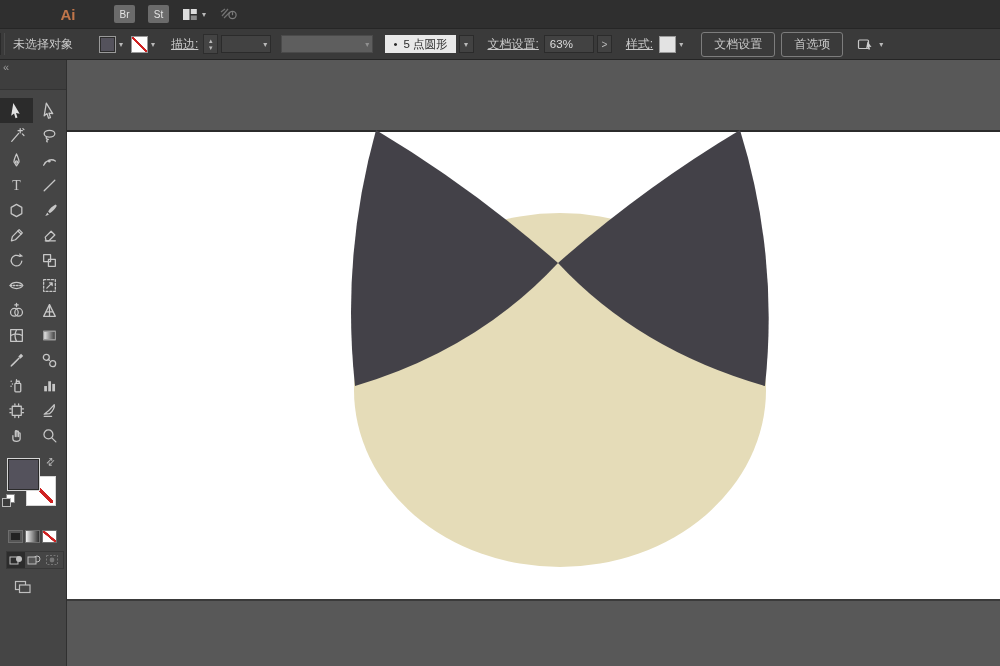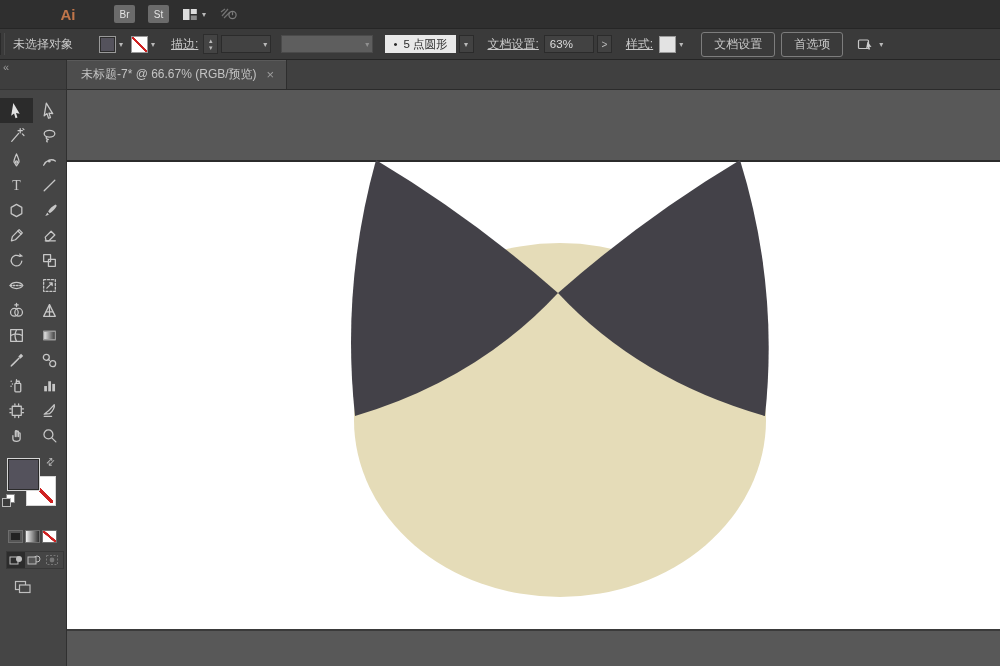--- a/index.html
+++ b/index.html
@@ -371,26 +371,20 @@
     </div>
     <div class="scrmode">
       <svg width="18" height="15" viewBox="0 0 18 15">
           <rect x="1.5" y="2.5" width="10" height="8" fill="none" stroke="#bfbfbf" stroke-width="1.2"></rect>
           <rect x="5.5" y="6" width="10.5" height="7.5" fill="#454545" stroke="#bfbfbf" stroke-width="1.2"></rect>
         </svg>
     </div>
   </div>
 
   <div class="work">
-    <div class="tabbar">
-      <div class="tab">
-        <span>未标题-7* @ 66.67% (RGB/预览)</span>
-        <span class="close">×</span>
-      </div>
-    </div>
     <div class="canvas">
       <div class="artboard"></div>
       <svg class="artwork" width="933" height="576" viewBox="0 0 933 576">
         <ellipse cx="493" cy="330" rx="206" ry="177" fill="#e5dcb8"></ellipse>
         <path d="M309 70 Q406 128 491 203 Q410 290 288 326 Q274 196 309 70 Z" fill="#434148"></path>
         <path d="M673 70 Q576 128 491 203 Q572 290 698 326 Q712 196 673 70 Z" fill="#434148"></path>
       </svg>
     </div>
   </div>
 </div>

